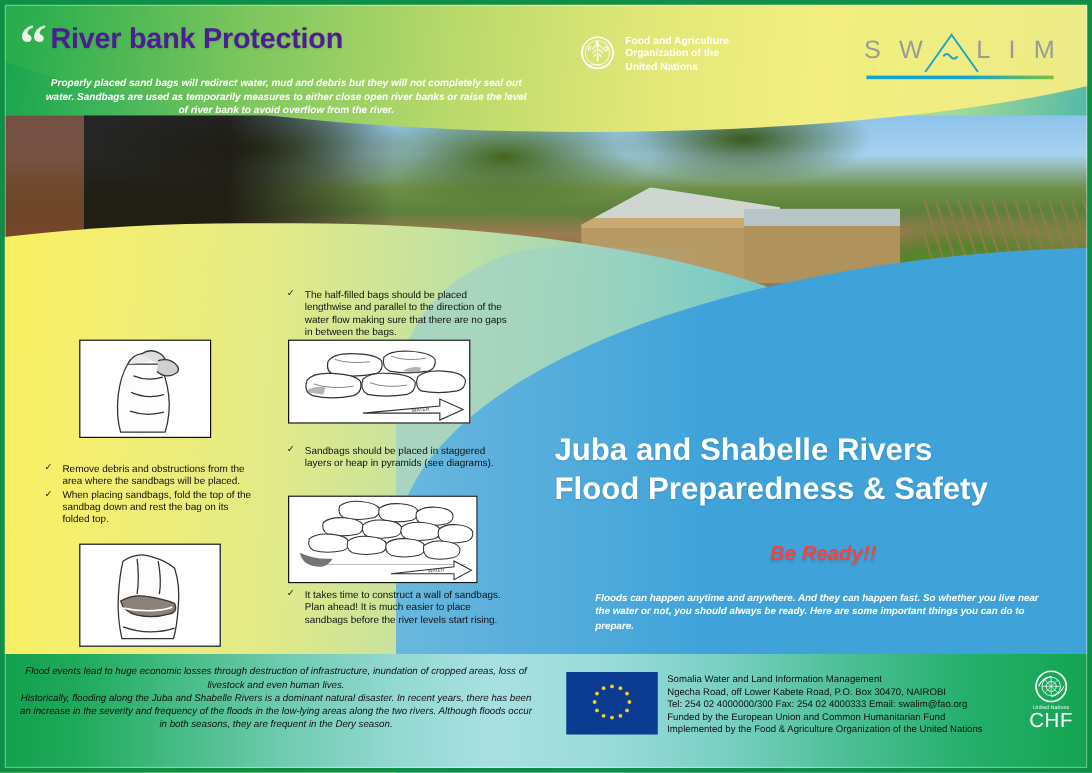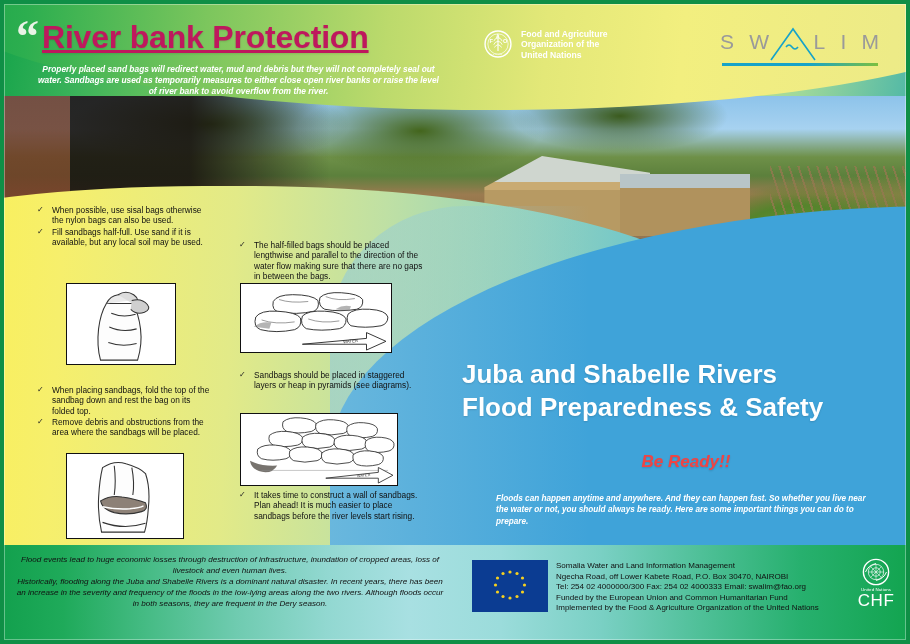--- a/index.html
+++ b/index.html
@@ -174,23 +174,22 @@
     position:absolute; left:0; top:0; width:910px; height:104px; z-index:30;
   }
   .quote-mark{
     position:absolute; left:16px; top:22px;
     width:22px; height:30px;
     color:#e9f3e6; font-size:46px; line-height:30px;
     font-family:"Liberation Serif", serif; font-weight:700;
   }
   .title-main{
     position:absolute; left:42px; top:19px;
-    color:#be185d; font-size:32px; font-weight:700; letter-spacing:-.2px;
+    color:#4c1d95; font-size:24px; font-weight:700; letter-spacing:-.2px;
     text-shadow:0 1px 2px rgba(0,0,0,.12);
-    text-decoration:underline;
   }
   .subtitle{
     position:absolute; left:36px; top:64px; width:405px;
     color:#ffffff; font-size:8.4px; font-weight:700; font-style:italic;
     line-height:11px; text-align:center;
   }
 
   
   .fao{
     position:absolute; left:484px; top:28px; width:200px; height:48px;
@@ -351,45 +350,39 @@
       <div class="swalim-peak">
         <svg width="50" height="34" viewBox="0 0 50 34" aria-hidden="true">
           <path d="M3 33 L25 2 L47 33" fill="none" stroke="#16a3c9" stroke-width="1.6"></path>
           <path d="M18 20 q3 -4 6 0 q3 4 6 0" fill="none" stroke="#16a3c9" stroke-width="1.6"></path>
         </svg>
       </div>
       <div class="swalim-rule"></div>
     </div>
   </div>
 
-  <div class="col colA">
-    <ul class="checks">
-      <li>When possible, use sisal bags otherwise the nylon bags can also be used.</li>
-      <li>Fill sandbags half-full. Use sand if it is available, but any local soil may be used.</li>
-    </ul>
-  </div>
 
   <div class="diagram d1">
     <svg viewBox="0 0 110 82" aria-hidden="true">
       <g fill="none" stroke="#333" stroke-width="1.1">
         <path d="M40 20 q-6 10 -8 26 q-2 18 2 32 l38 0 q5 -16 3 -32 q-2 -16 -8 -26 z" fill="#fdfdfd"></path>
         <path d="M40 20 q4 -8 12 -9 q9 -1 13 6" fill="#eaeaea"></path>
         <path d="M52 11 q8 -5 16 0 q7 5 2 11" fill="#dcdcdc"></path>
         <path d="M66 17 q10 -3 16 4 q4 5 -3 8 q-8 3 -14 -3" fill="#cfcfcf"></path>
         <path d="M45 30 q12 5 25 1"></path>
         <path d="M43 44 q13 6 28 2"></path>
         <path d="M42 60 q14 5 29 1"></path>
       </g>
     </svg>
   </div>
 
   <div class="col colA2">
     <ul class="checks">
+      <li>Remove debris and obstructions from the area where the sandbags will be placed.</li>
       <li>When placing sandbags, fold the top of the sandbag down and rest the bag on its folded top.</li>
-      <li>Remove debris and obstructions from the area where the sandbags will be placed.</li>
     </ul>
   </div>
 
   <div class="diagram d2">
     <svg viewBox="0 0 118 86" aria-hidden="true">
       <g fill="none" stroke="#333" stroke-width="1.1">
         <path d="M36 14 q12 -8 24 -4 q14 4 20 10 q5 15 3 34 q-1 16 -4 26 l-44 0 q-4 -18 -3 -36 q1 -18 4 -30 z" fill="#fdfdfd"></path>
         <path d="M34 48 q10 -6 22 -4 q14 2 24 6 q3 7 -4 9 q-14 4 -28 1 q-12 -3 -14 -12 z" fill="#8d8177"></path>
         <path d="M36 54 q14 3 28 2 q10 -1 14 -3" stroke="#ffffff" stroke-width="1.4"></path>
         <path d="M48 12 q2 16 0 30"></path>

